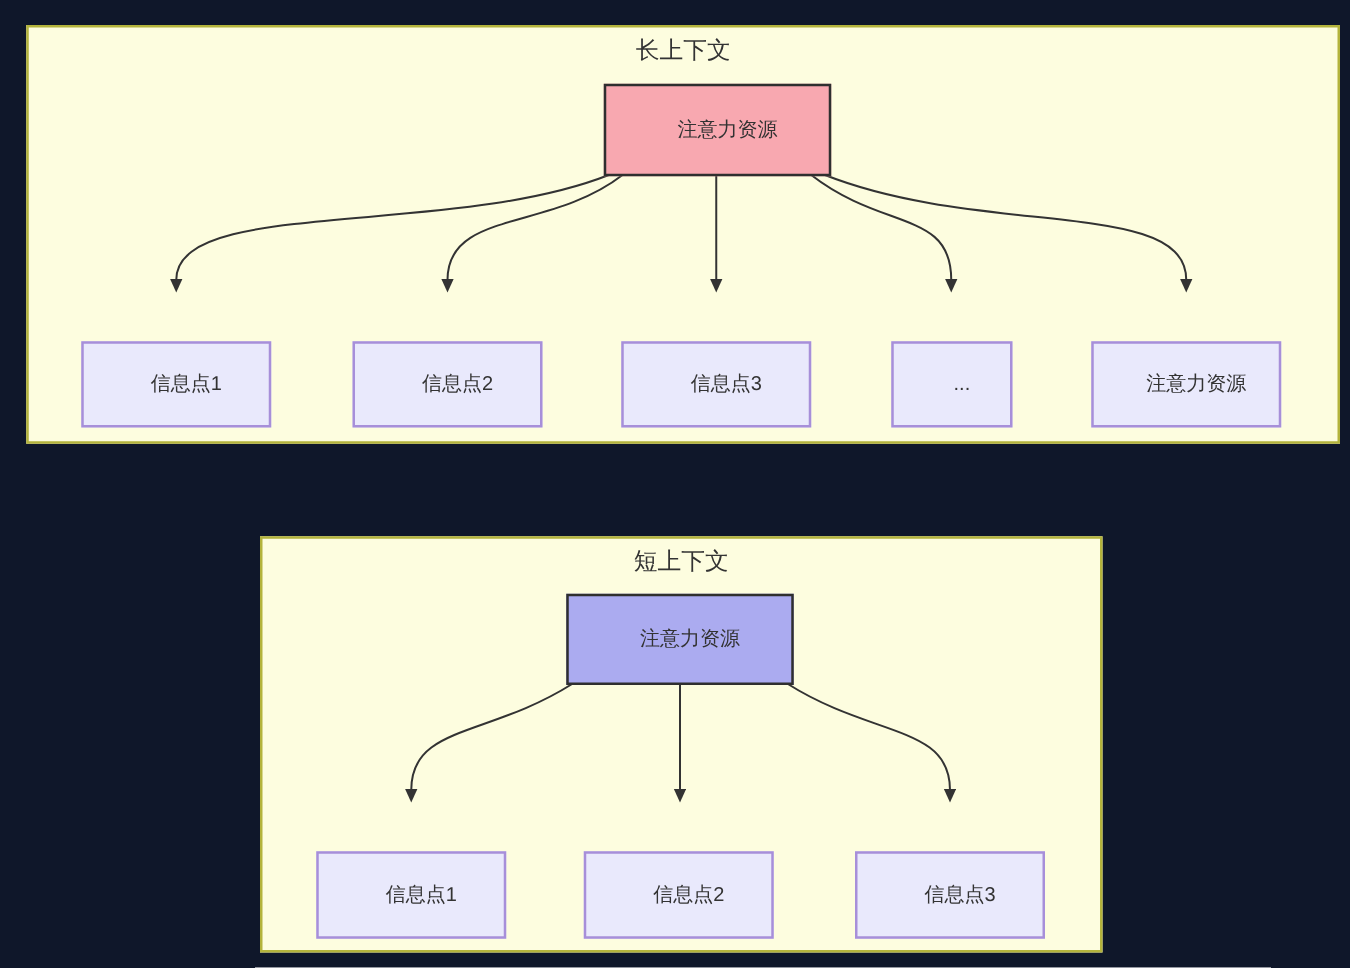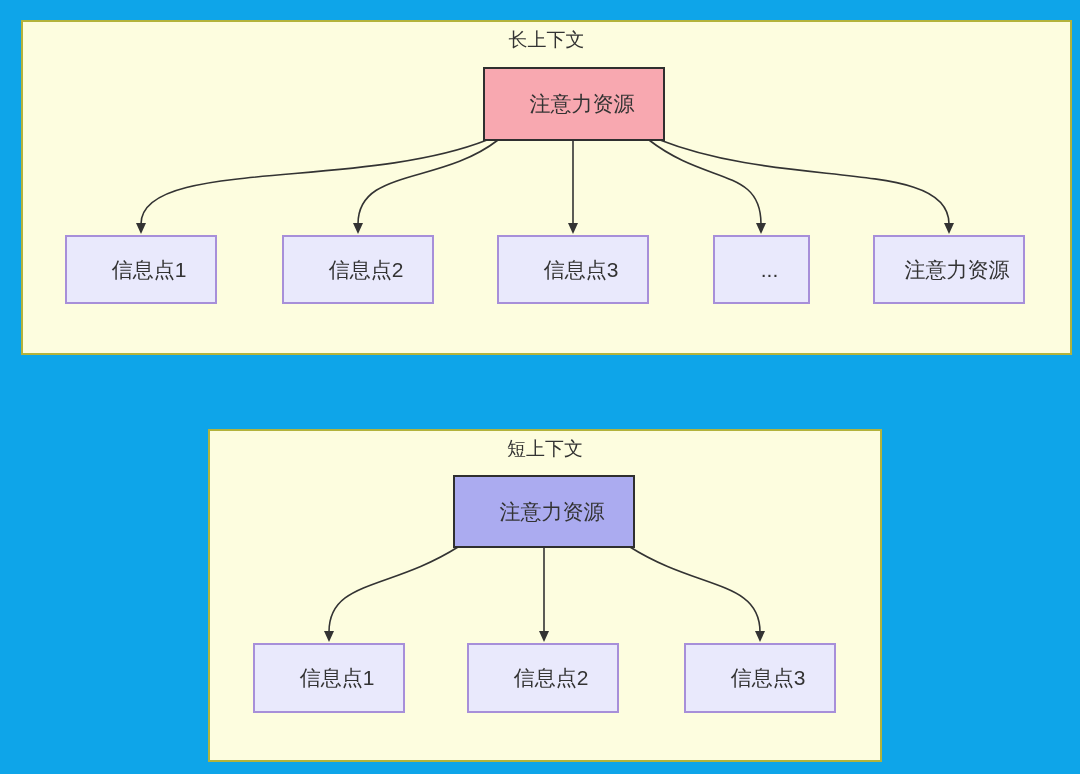--- a/index.html
+++ b/index.html
@@ -4,21 +4,21 @@
 <style>
   html, body { margin: 0; padding: 0; background: #ffffff; }
   body {
     font-family: "Liberation Sans", "DejaVu Sans", sans-serif;
     color: var(--text, #333);
   }
   .canvas {
     position: relative;
     width: 1080px;
     height: 774px;
-    background: #0ea5e9;
+    background: #0f172a;
     overflow: hidden;
   }
   .panel {
     position: absolute;
     box-sizing: border-box;
     background: var(--panel-fill, #FDFDDF);
     border: 2px solid var(--panel-border, #B3B33C);
   }
   .panel-long  { left: 21px;  top: 20px;  width: 1051px; height: 335px; }
   .panel-short { left: 208px; top: 429px; width: 674px;  height: 333px; }
@@ -28,32 +28,33 @@
     padding-top: 5px;
     font-size: 19px;
     color: var(--text, #333);
   }
   .node {
     position: absolute;
     box-sizing: border-box;
     display: flex;
     align-items: center;
     justify-content: center;
-    font-size: 21px;
+    font-size: 16px;
     color: var(--text, #333);
     padding-left: 16px;
   }
   .root-node {
     border: 2.5px solid var(--root-border, #2F2F2F);
   }
   .root-long  { left: 483px; top: 67px;  width: 182px; height: 74px; background: var(--root-long-fill, #F8A8B0); }
   .root-short { left: 453px; top: 475px; width: 182px; height: 73px; background: var(--root-short-fill, #ABABF0); }
   .info-node {
     background: var(--node-fill, #E9E9FC);
     border: 2px solid var(--node-border, #A78FD9);
+    margin-top: 38px;
   }
   .ln1 { left: 65px;  top: 235px; width: 152px; height: 69px; }
   .ln2 { left: 282px; top: 235px; width: 152px; height: 69px; }
   .ln3 { left: 497px; top: 235px; width: 152px; height: 69px; }
   .ln4 { left: 713px; top: 235px; width: 97px;  height: 69px; }
   .ln5 { left: 873px; top: 235px; width: 152px; height: 69px; }
   .sn1 { left: 253px; top: 643px; width: 152px; height: 70px; }
   .sn2 { left: 467px; top: 643px; width: 152px; height: 70px; }
   .sn3 { left: 684px; top: 643px; width: 152px; height: 70px; }
   .edges {

